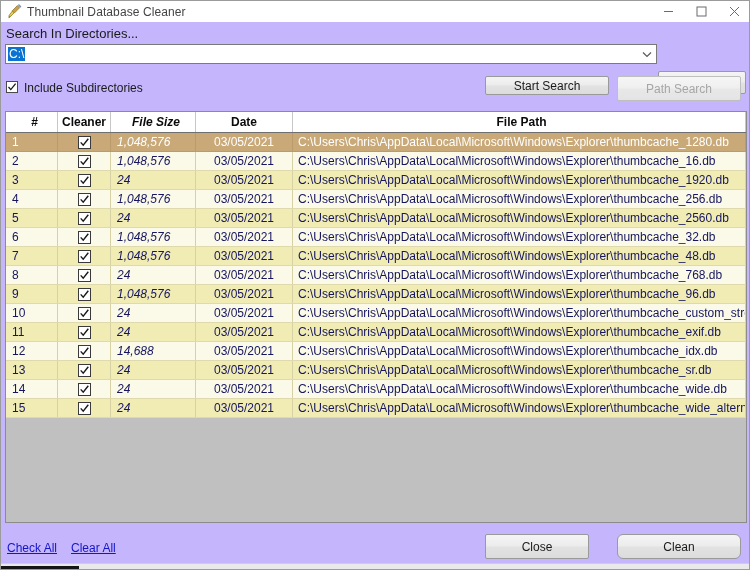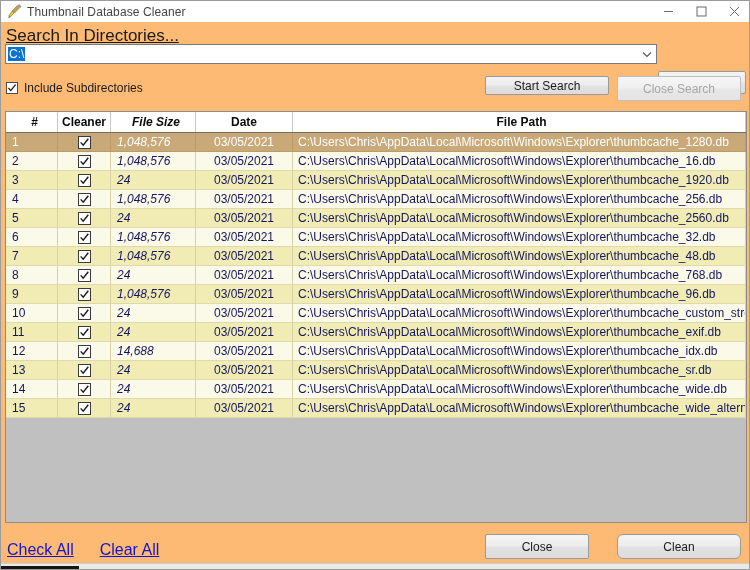--- a/index.html
+++ b/index.html
@@ -8,21 +8,21 @@
     background: #ffffff;
   }
   body {
     font-family: "Liberation Sans", sans-serif;
     -webkit-font-smoothing: antialiased;
   }
   .app-window {
     position: relative;
     width: 750px;
     height: 570px;
-    background: #fdba74;
+    background: #c4b5fd;
     border: 1px solid #9b9b9b;
     box-sizing: border-box;
     overflow: hidden;
   }
 
   
   .titlebar {
     position: absolute;
     left: 0; top: 0;
     width: 750px;
@@ -60,24 +60,23 @@
     color: #6b6b6b;
     font-size: 11px;
     line-height: 1;
   }
   .win-btn svg { display: block; }
 
   
   .search-label {
     position: absolute;
     left: 5px; top: 25px;
-    font-size: 17px;
+    font-size: 13px;
     color: #1a1a1a;
     white-space: nowrap;
-    text-decoration: underline;
   }
   .combo {
     position: absolute;
     left: 4px; top: 43px;
     width: 652px;
     height: 20px;
     background: #ffffff;
     border: 1px solid #7a7a7a;
     box-sizing: border-box;
     display: flex;
@@ -127,21 +126,20 @@
   .btn-start  { left: 484px; top: 75px; width: 124px; height: 19px; }
   .btn-stop   { left: 616px; top: 75px; width: 124px; height: 25px; }
   .btn-close  { left: 484px; top: 533px; width: 104px; height: 25px; }
   .btn-clean  { left: 616px; top: 533px; width: 124px; height: 25px; border-radius: 6px; }
 
   
   .subdirs {
     position: absolute;
     left: 5px; top: 80px;
     display: flex;
-    align-items: center;
     font-size: 12px;
     color: #1a1a1a;
     white-space: nowrap;
   }
   .cb {
     width: 12px; height: 12px;
     border: 1px solid #4a4a4a;
     background: #ffffff;
     box-sizing: border-box;
     margin-right: 6px;
@@ -210,22 +208,22 @@
     background: #ffffff;
     box-sizing: border-box;
     position: relative;
   }
 
   
   .links {
     position: absolute;
     left: 6px; top: 540px;
     display: flex;
-    gap: 26px;
-    font-size: 16px;
+    gap: 14px;
+    font-size: 12px;
   }
   .link {
     color: #1414c8;
     text-decoration: underline;
     white-space: nowrap;
     cursor: pointer;
   }
 
   
   .status-strip {
@@ -295,21 +293,21 @@
   <div class="subdirs">
     <span class="cb">
       <svg width="10" height="10" viewBox="0 0 10 10">
           <path d="M1.5 5 L3.8 7.6 L8.6 1.6" fill="none" stroke="#1a1a1a" stroke-width="1.3"></path>
         </svg>
     </span>
     <span>Include Subdirectories</span>
   </div>
 
   <div class="btn btn-start">Start Search</div>
-  <div class="btn btn-stop disabled">Close Search</div>
+  <div class="btn btn-stop disabled">Path Search</div>
 
   <div class="grid">
     <div class="grid-header">
       <div class="hc col-num">#</div>
       <div class="hc col-del">Cleaner</div>
       <div class="hc col-size">File Size</div>
       <div class="hc col-date">Date</div>
       <div class="hc col-path">File Path</div>
     </div>
     <div id="grid-body">

